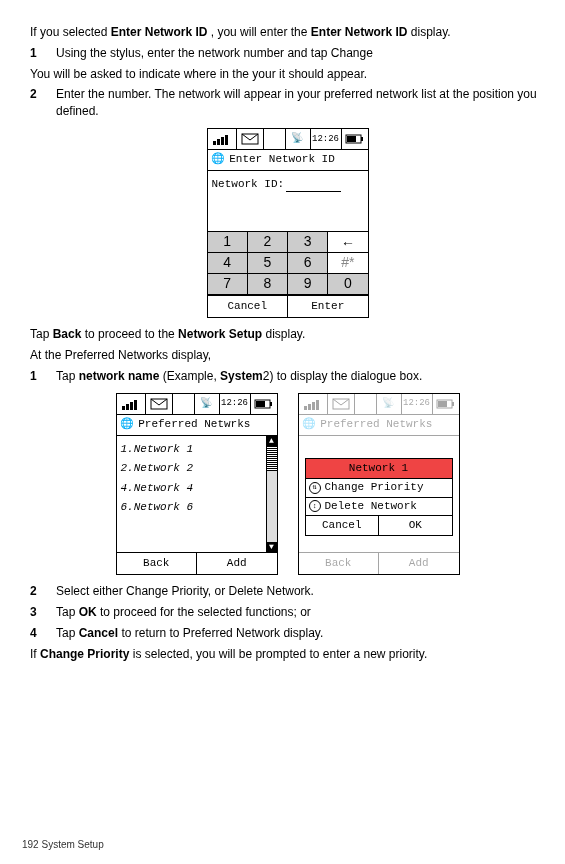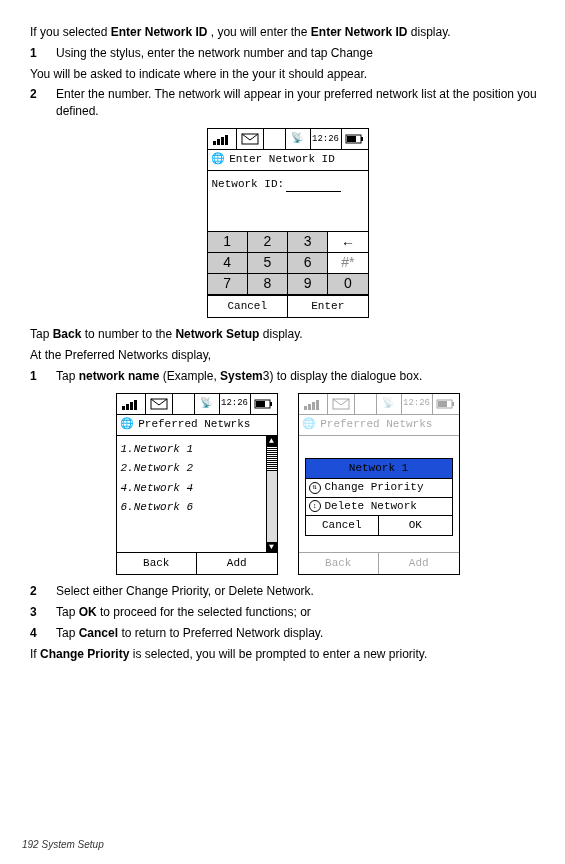--- a/index.html
+++ b/index.html
@@ -122,21 +122,21 @@
   .dialog-area { height: 116px; position: relative; }
   .dialog {
     position: absolute;
     left: 6px; right: 6px; top: 22px;
     border: 1px solid #000;
   }
   .dialog .dlg-title {
     text-align: center;
     border-bottom: 1px solid #000;
     padding: 2px 0;
-    background: #1d4ed8;
+    background: #ef4444;
   }
   .dialog .dlg-opt {
     display: flex;
     align-items: center;
     gap: 4px;
     padding: 1px 3px;
     border-bottom: 1px solid #000;
   }
   .dialog .dlg-opt .circ {
     width: 10px; height: 10px;
@@ -148,21 +148,20 @@
   }
   .dialog .dlg-btns { display: flex; }
   .dialog .dlg-btns .db {
     flex: 1; text-align: center; padding: 2px 0;
   }
   .dialog .dlg-btns .db:first-child { border-right: 1px solid #000; }
   .footer {
     position: fixed;
     bottom: 12px;
     left: 22px;
-    font-style: italic;
     font-size: 10px;
     color: #333;
   }
 </style>
 </head>
 <body>
 
 <p>
   <span>If you selected </span>
   <span class="b">Enter Network ID</span>
@@ -241,29 +240,29 @@
       </div>
     </div>
     <div class="softkeys">
       <div class="sk">Cancel</div>
       <div class="sk">Enter</div>
     </div>
   </div>
 </div>
 
 <p>
-  <span>Tap </span><span class="b">Back</span><span> to number to the </span><span class="b">Network Setup</span><span> display.</span>
+  <span>Tap </span><span class="b">Back</span><span> to proceed to the </span><span class="b">Network Setup</span><span> display.</span>
 </p>
 
 <p>At the Preferred Networks display,</p>
 
 <div class="step">
   <div class="num">1</div>
   <div class="txt">
-    <span>Tap </span><span class="b">network name</span><span> (Example, </span><span class="b">System</span><span>3) to display the dialogue box.</span>
+    <span>Tap </span><span class="b">network name</span><span> (Example, </span><span class="b">System</span><span>2) to display the dialogue box.</span>
   </div>
 </div>
 
 <div class="phone-pair">
 
   <div class="phone">
     <div class="statusbar">
       <div class="cell sig">
         <svg width="18" height="12">
             <rect x="0" y="8" width="3" height="4" fill="#000"></rect>

